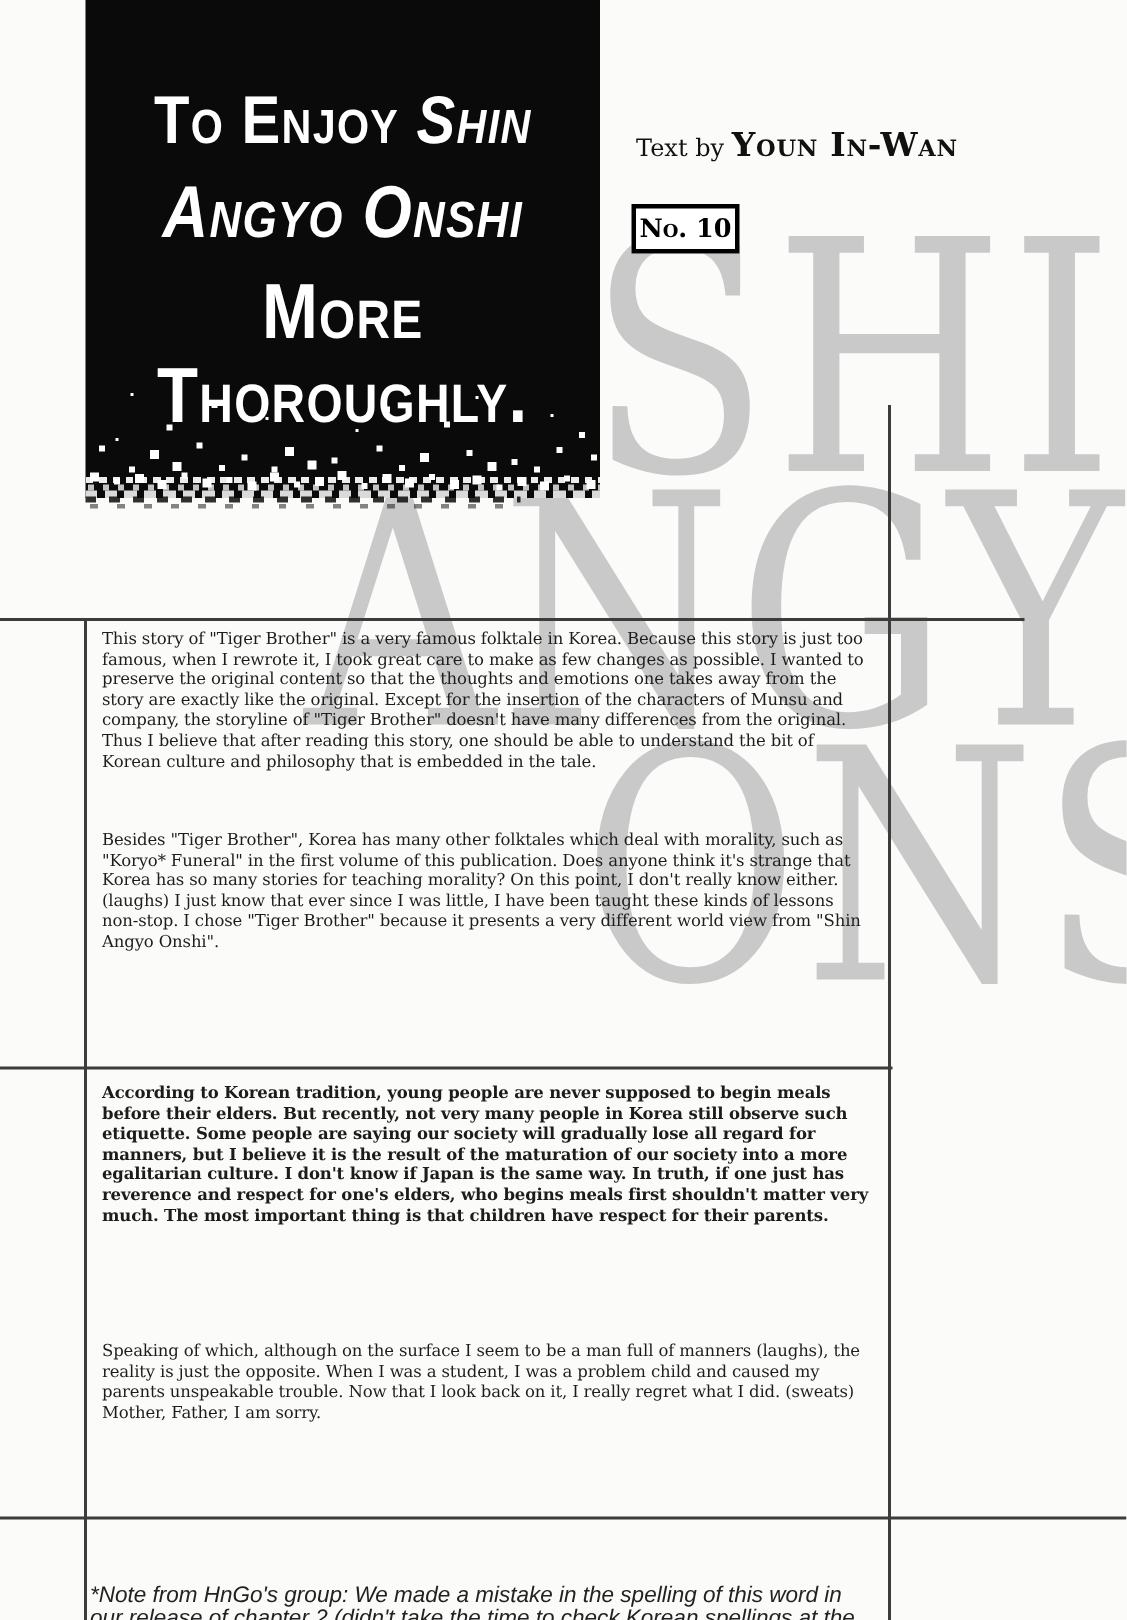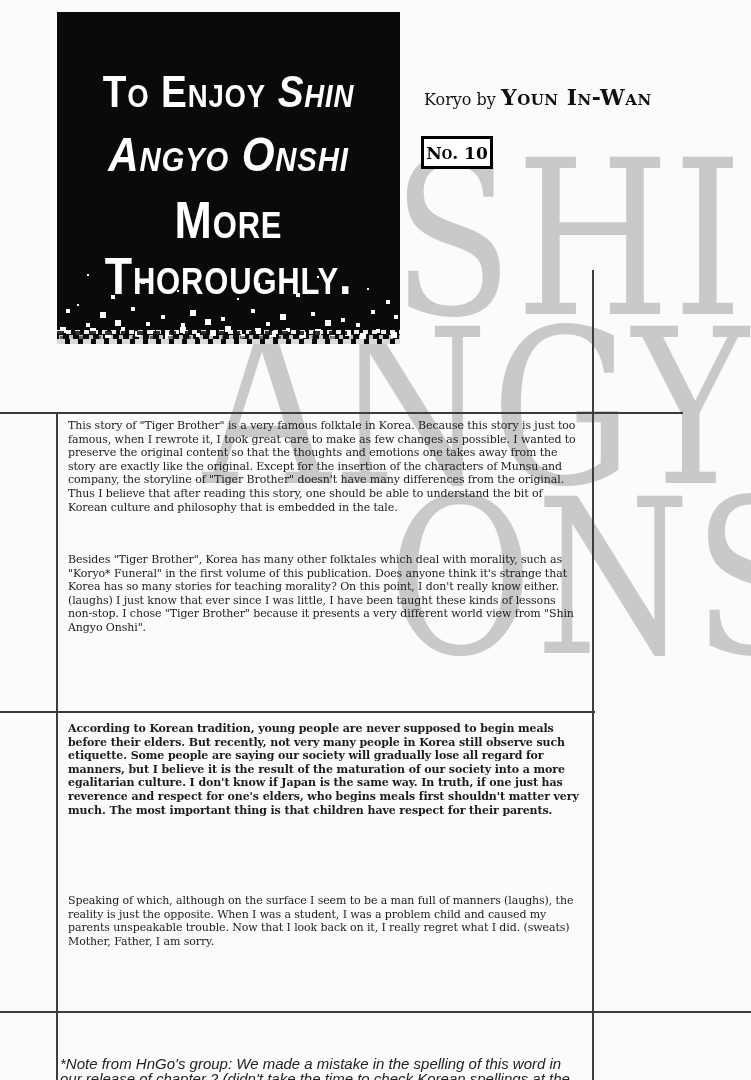--- a/index.html
+++ b/index.html
@@ -21,21 +21,21 @@
   .wm3{left:388px;top:471px;}
   
   .rule{position:absolute;background:#3c3c3c;z-index:3;}
   .hr-top{left:0;top:412px;width:683px;height:2px;}
   .hr-mid{left:0;top:711px;width:595px;height:2px;}
   .hr-bottom{left:0;top:1011px;width:751px;height:2px;}
   .vr-left{left:56px;top:412px;width:2px;height:668px;}
   .vr-right{left:592px;top:270px;width:2px;height:810px;}
   
   .title-box{
-    position:absolute;left:57px;top:12px;width:343px;height:332px;
+    position:absolute;left:57px;top:0;width:343px;height:332px;
     background:#0a0a0a;z-index:2;overflow:hidden;
   }
   .title-text{padding-top:56px;text-align:center;color:#ffffff;
     font-family:"Liberation Sans", sans-serif;font-weight:bold;}
   .title-line{font-variant:small-caps;transform:scaleX(0.86);transform-origin:50% 50%;
     letter-spacing:1px;}
   .tl1{font-size:45px;line-height:48px;margin-bottom:12px;}
   .tl2{font-size:49px;line-height:52px;margin-bottom:12px;font-style:italic;}
   .tl3{font-size:52px;line-height:56px;}
   .tl-it{font-style:italic;}
@@ -105,21 +105,21 @@
     <div class="title-line tl2">Angyo Onshi</div>
     <div class="title-line tl3">More Thoroughly.</div>
   </div>
   <div class="noise-area">
     <div class="noise-dots"></div>
     <div class="noise-dense"></div>
   </div>
 </div>
 <div class="noise-below"></div>
 
-<div class="byline"><span>Koryo by </span><span class="byline-name">Youn In-Wan</span></div>
+<div class="byline"><span>Text by </span><span class="byline-name">Youn In-Wan</span></div>
 <div class="chapter-bar">
   <div class="chapter-no">No. 10</div>
 </div>
 
 <div class="rule hr-top"></div>
 <div class="rule hr-mid"></div>
 <div class="rule hr-bottom"></div>
 <div class="rule vr-left"></div>
 <div class="rule vr-right"></div>
 

